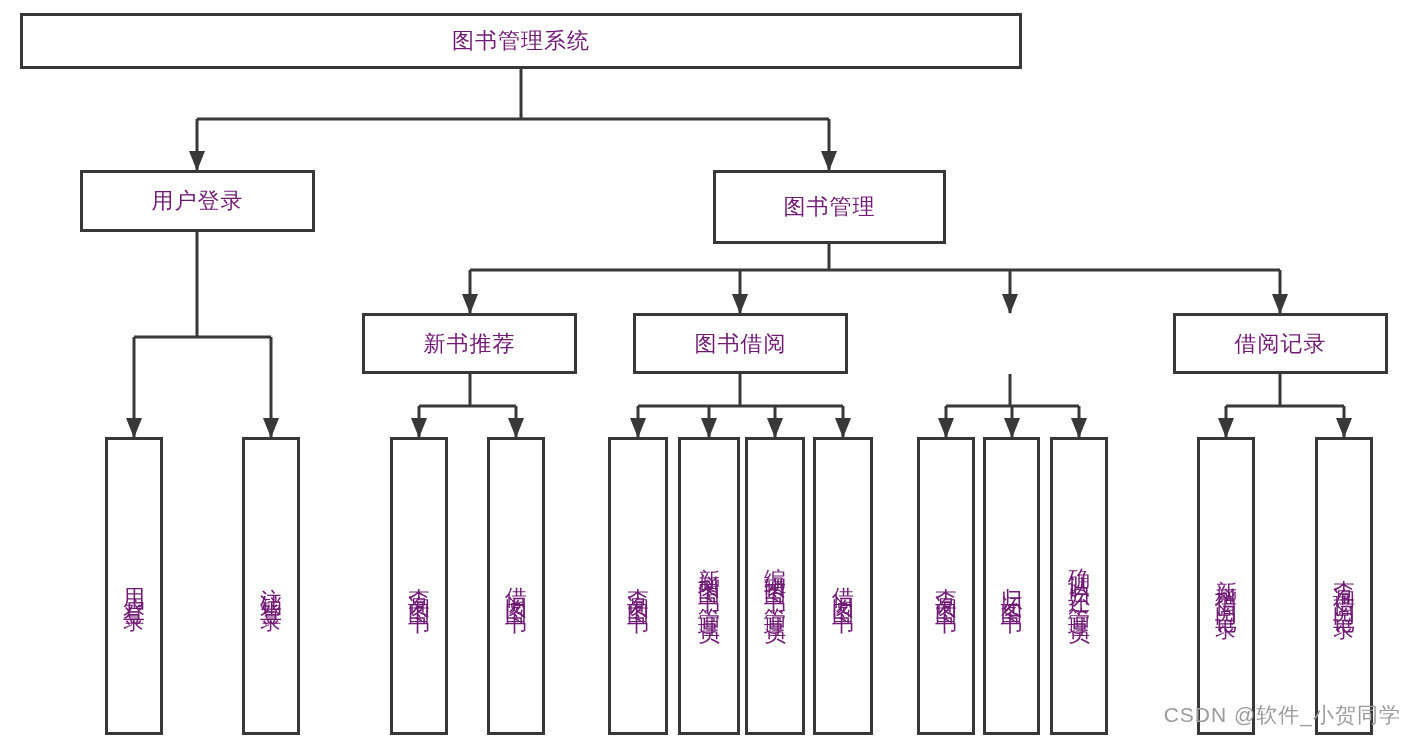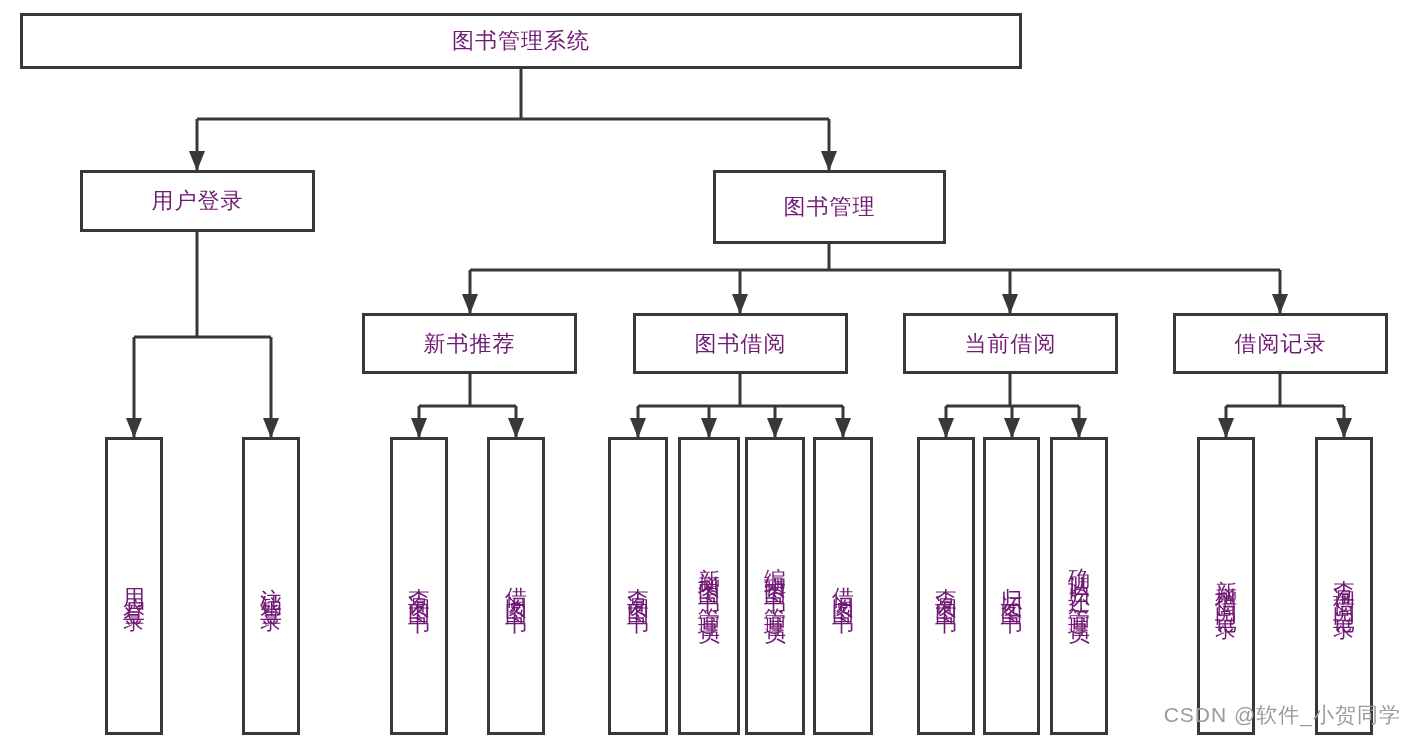--- a/index.html
+++ b/index.html
@@ -116,21 +116,20 @@
     <line x1="1344" y1="406" x2="1344" y2="437" marker-end="url(#arw)"></line>
   </svg>
 
   <div class="node h-node" style="left:20px; top:13px; width:1002px; height:56px;">图书管理系统</div>
 
   <div class="node h-node" style="left:80px; top:170px; width:235px; height:62px;">用户登录</div>
   <div class="node h-node" style="left:713px; top:170px; width:233px; height:74px;">图书管理</div>
 
   <div class="node h-node" style="left:362px; top:313px; width:215px; height:61px;">新书推荐</div>
   <div class="node h-node" style="left:633px; top:313px; width:215px; height:61px;">图书借阅</div>
-  <div class="node h-node" style="left:903px; top:313px; width:215px; height:61px;">当前借阅</div>
   <div class="node h-node" style="left:1173px; top:313px; width:215px; height:61px;">借阅记录</div>
 
   <div class="node v-node" style="left:105px; top:437px; width:58px; height:298px;">用户登录</div>
   <div class="node v-node" style="left:242px; top:437px; width:58px; height:298px;">注销登录</div>
 
   <div class="node v-node" style="left:390px; top:437px; width:58px; height:298px;">查询图书</div>
   <div class="node v-node" style="left:487px; top:437px; width:58px; height:298px;">借阅图书</div>
 
   <div class="node v-node" style="left:608px; top:437px; width:60px; height:298px;">查询图书</div>
   <div class="node v-node" style="left:678px; top:437px; width:62px; height:298px;">新增图书（管理员）</div>

